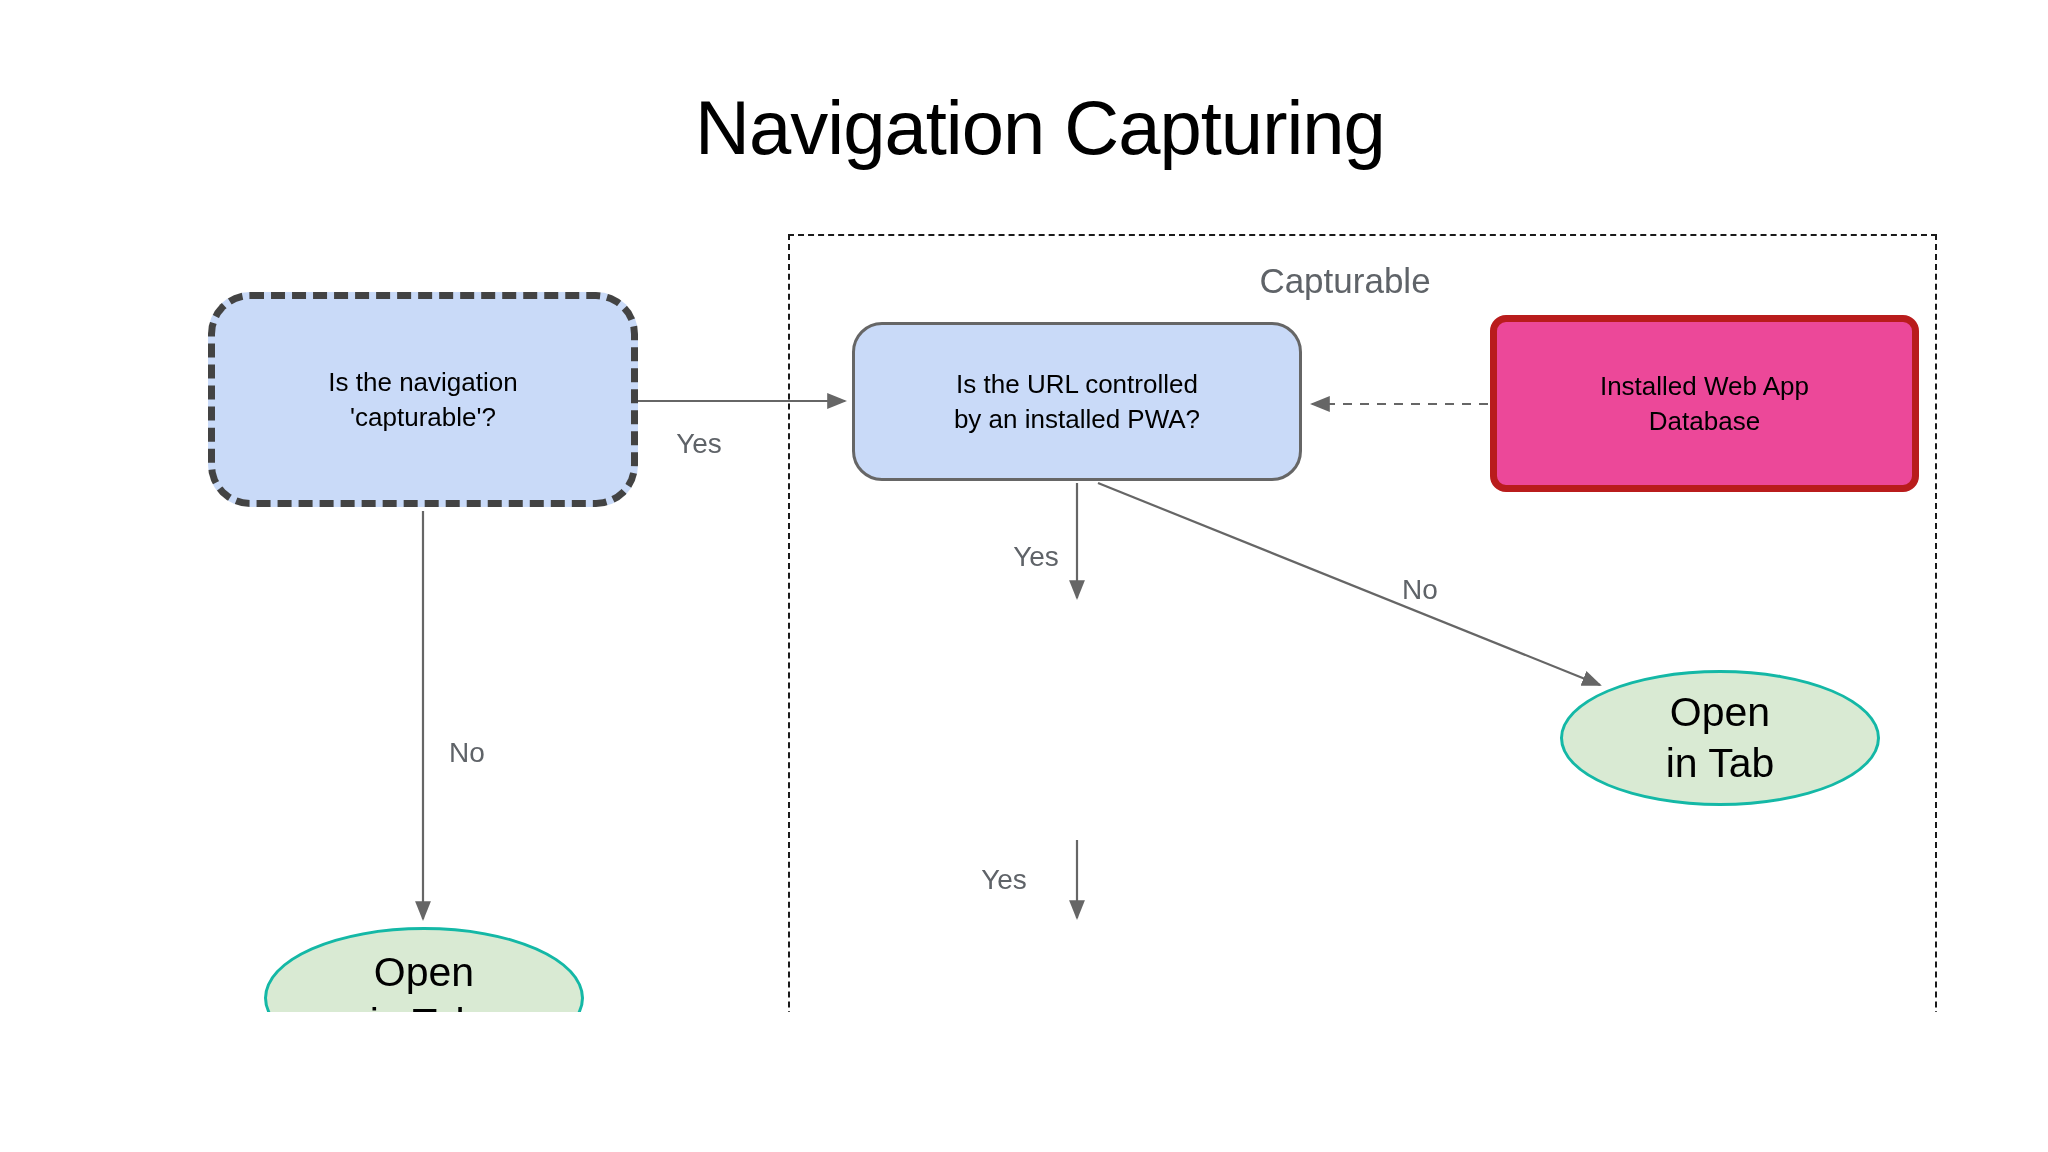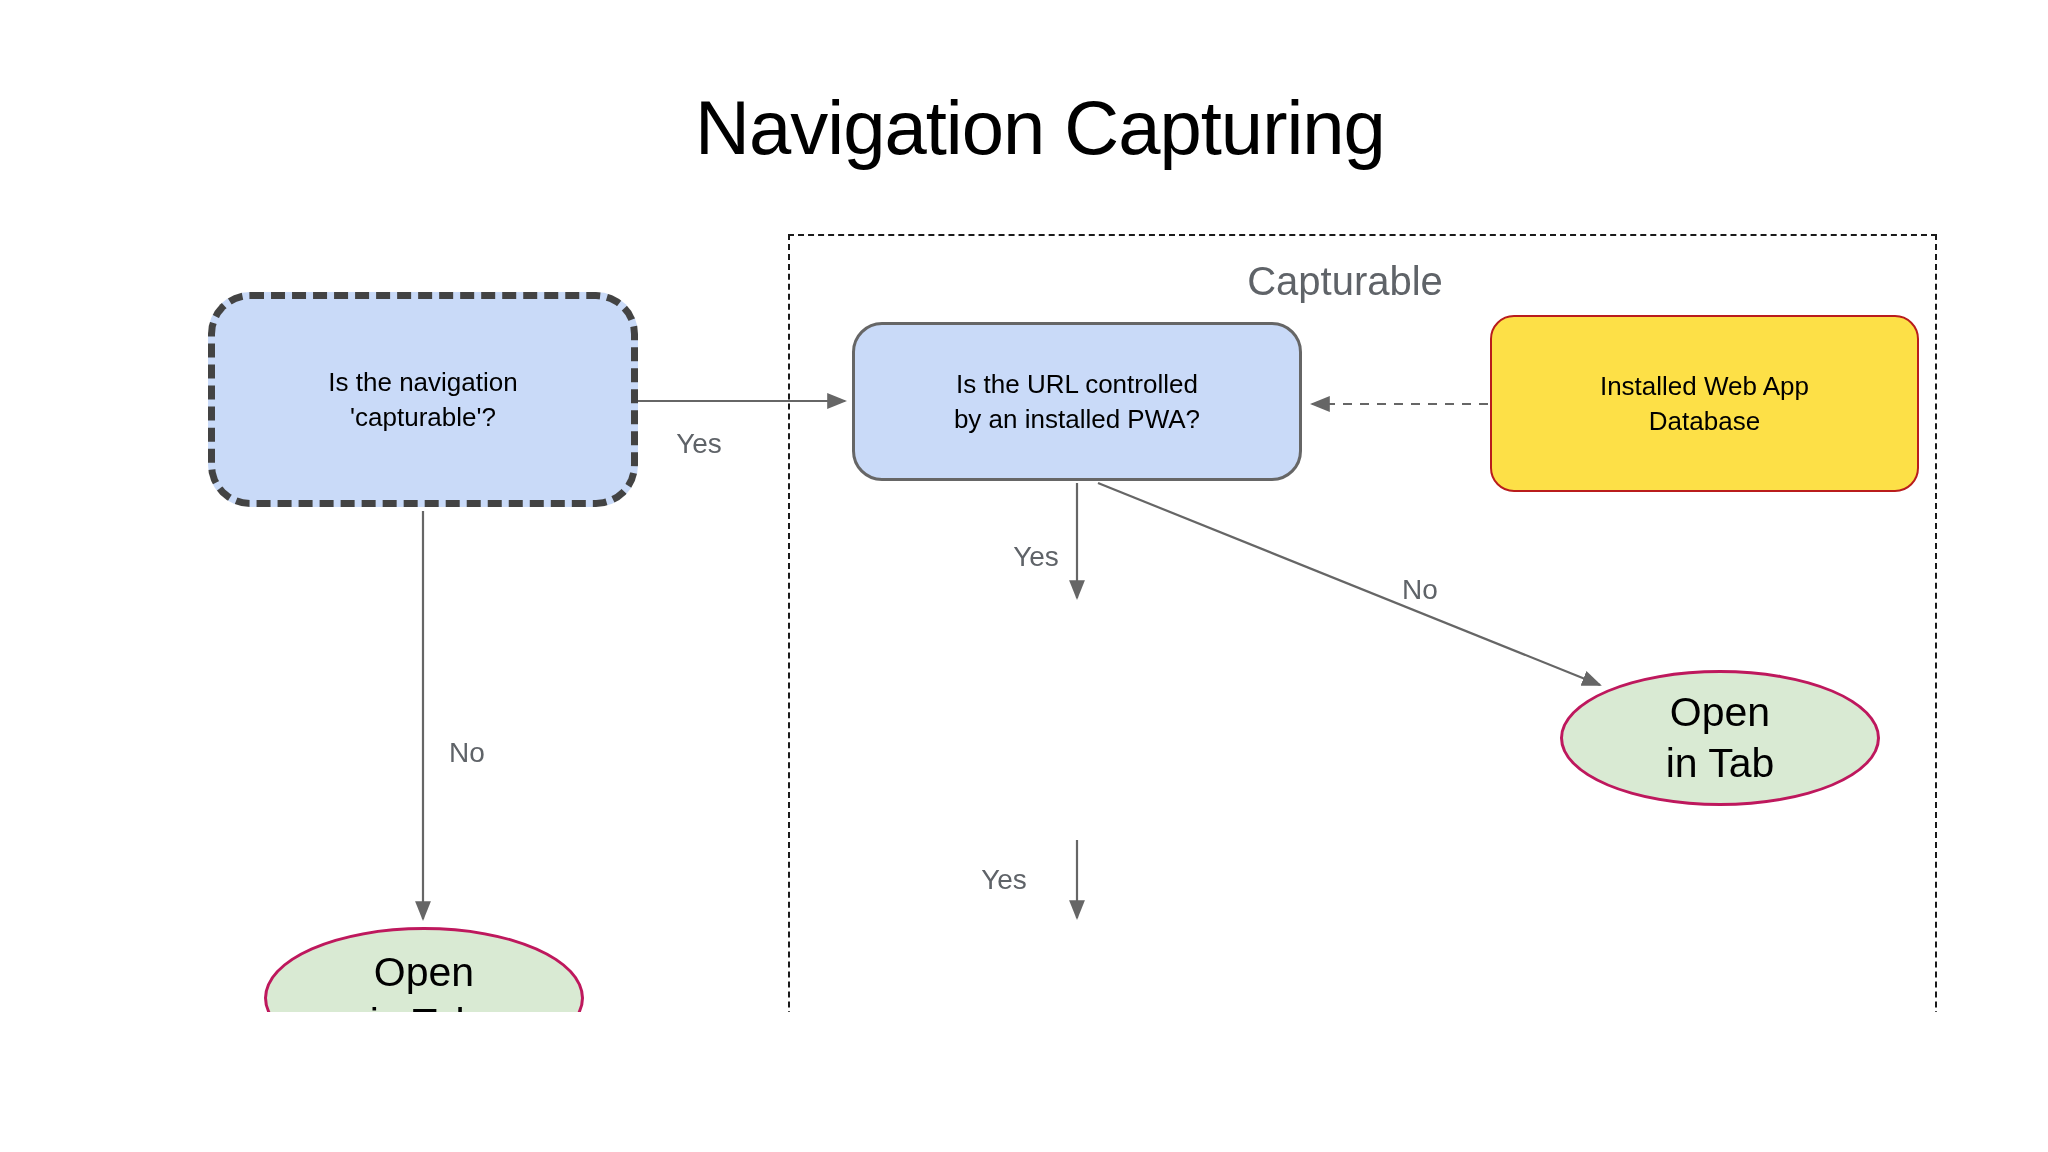--- a/index.html
+++ b/index.html
@@ -43,46 +43,46 @@
     background: #c9daf8;
     border: 7px dashed #434343;
     border-radius: 42px;
   }
   .process-dashed {
     background: #f4cccc;
     border: 7px dashed #000000;
     border-radius: 38px;
   }
   .data-box {
-    background: #fde047;
-    border: 2px solid #b91c1c;
-    border-radius: 24px;
+    background: #ec4899;
+    border: 7px solid #b91c1c;
+    border-radius: 16px;
   }
   .terminal {
     background: #d9ead3;
-    border: 3px solid #be185d;
+    border: 3px solid #14b8a6;
     border-radius: 50%;
     font-size: 41px;
     line-height: 1.25;
   }
   .group-box {
     position: absolute;
     left: 788px;
     top: 234px;
     width: 1149px;
     height: 883px;
     border: 2px dashed #1a1a1a;
     box-sizing: border-box;
   }
   .group-label {
     position: absolute;
     left: 1345px;
     top: 281px;
     transform: translate(-50%, -50%);
-    font-size: 40px;
+    font-size: 35px;
     color: #5f6368;
     text-align: right;
   }
   .edge-label {
     position: absolute;
     transform: translate(-50%, -50%);
     font-size: 28px;
     color: #5f6368;
   }
   #edges {

